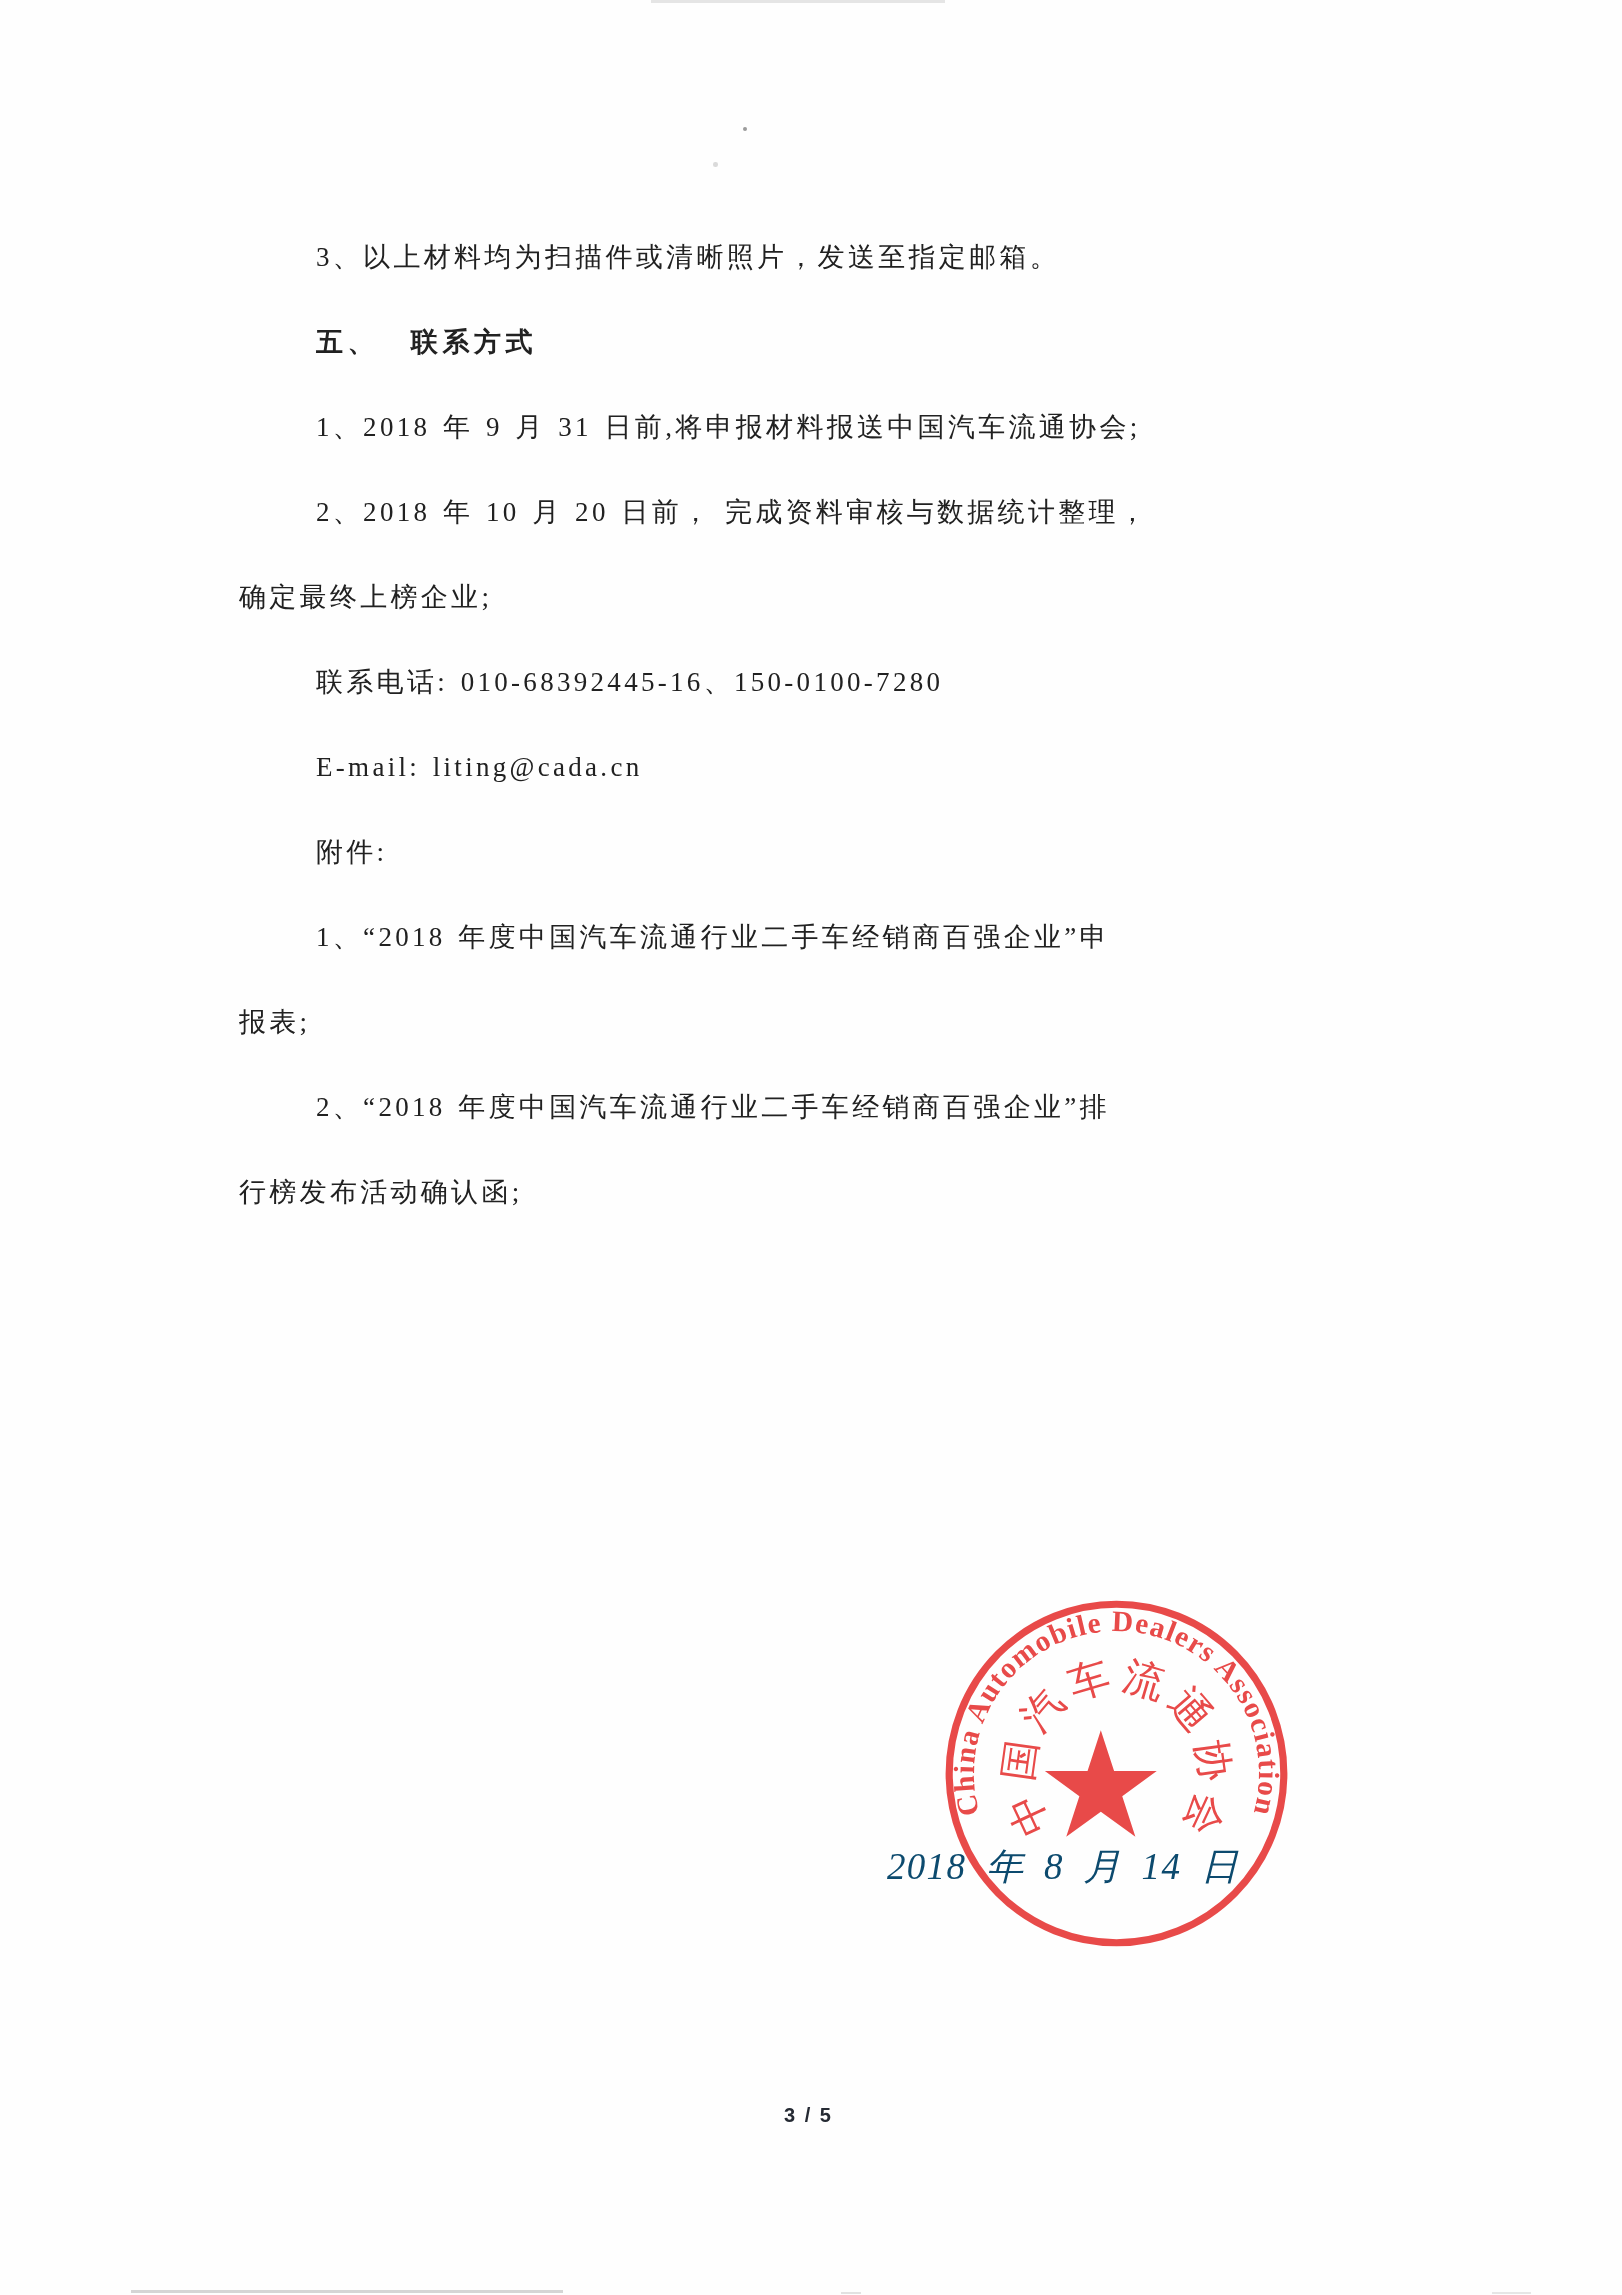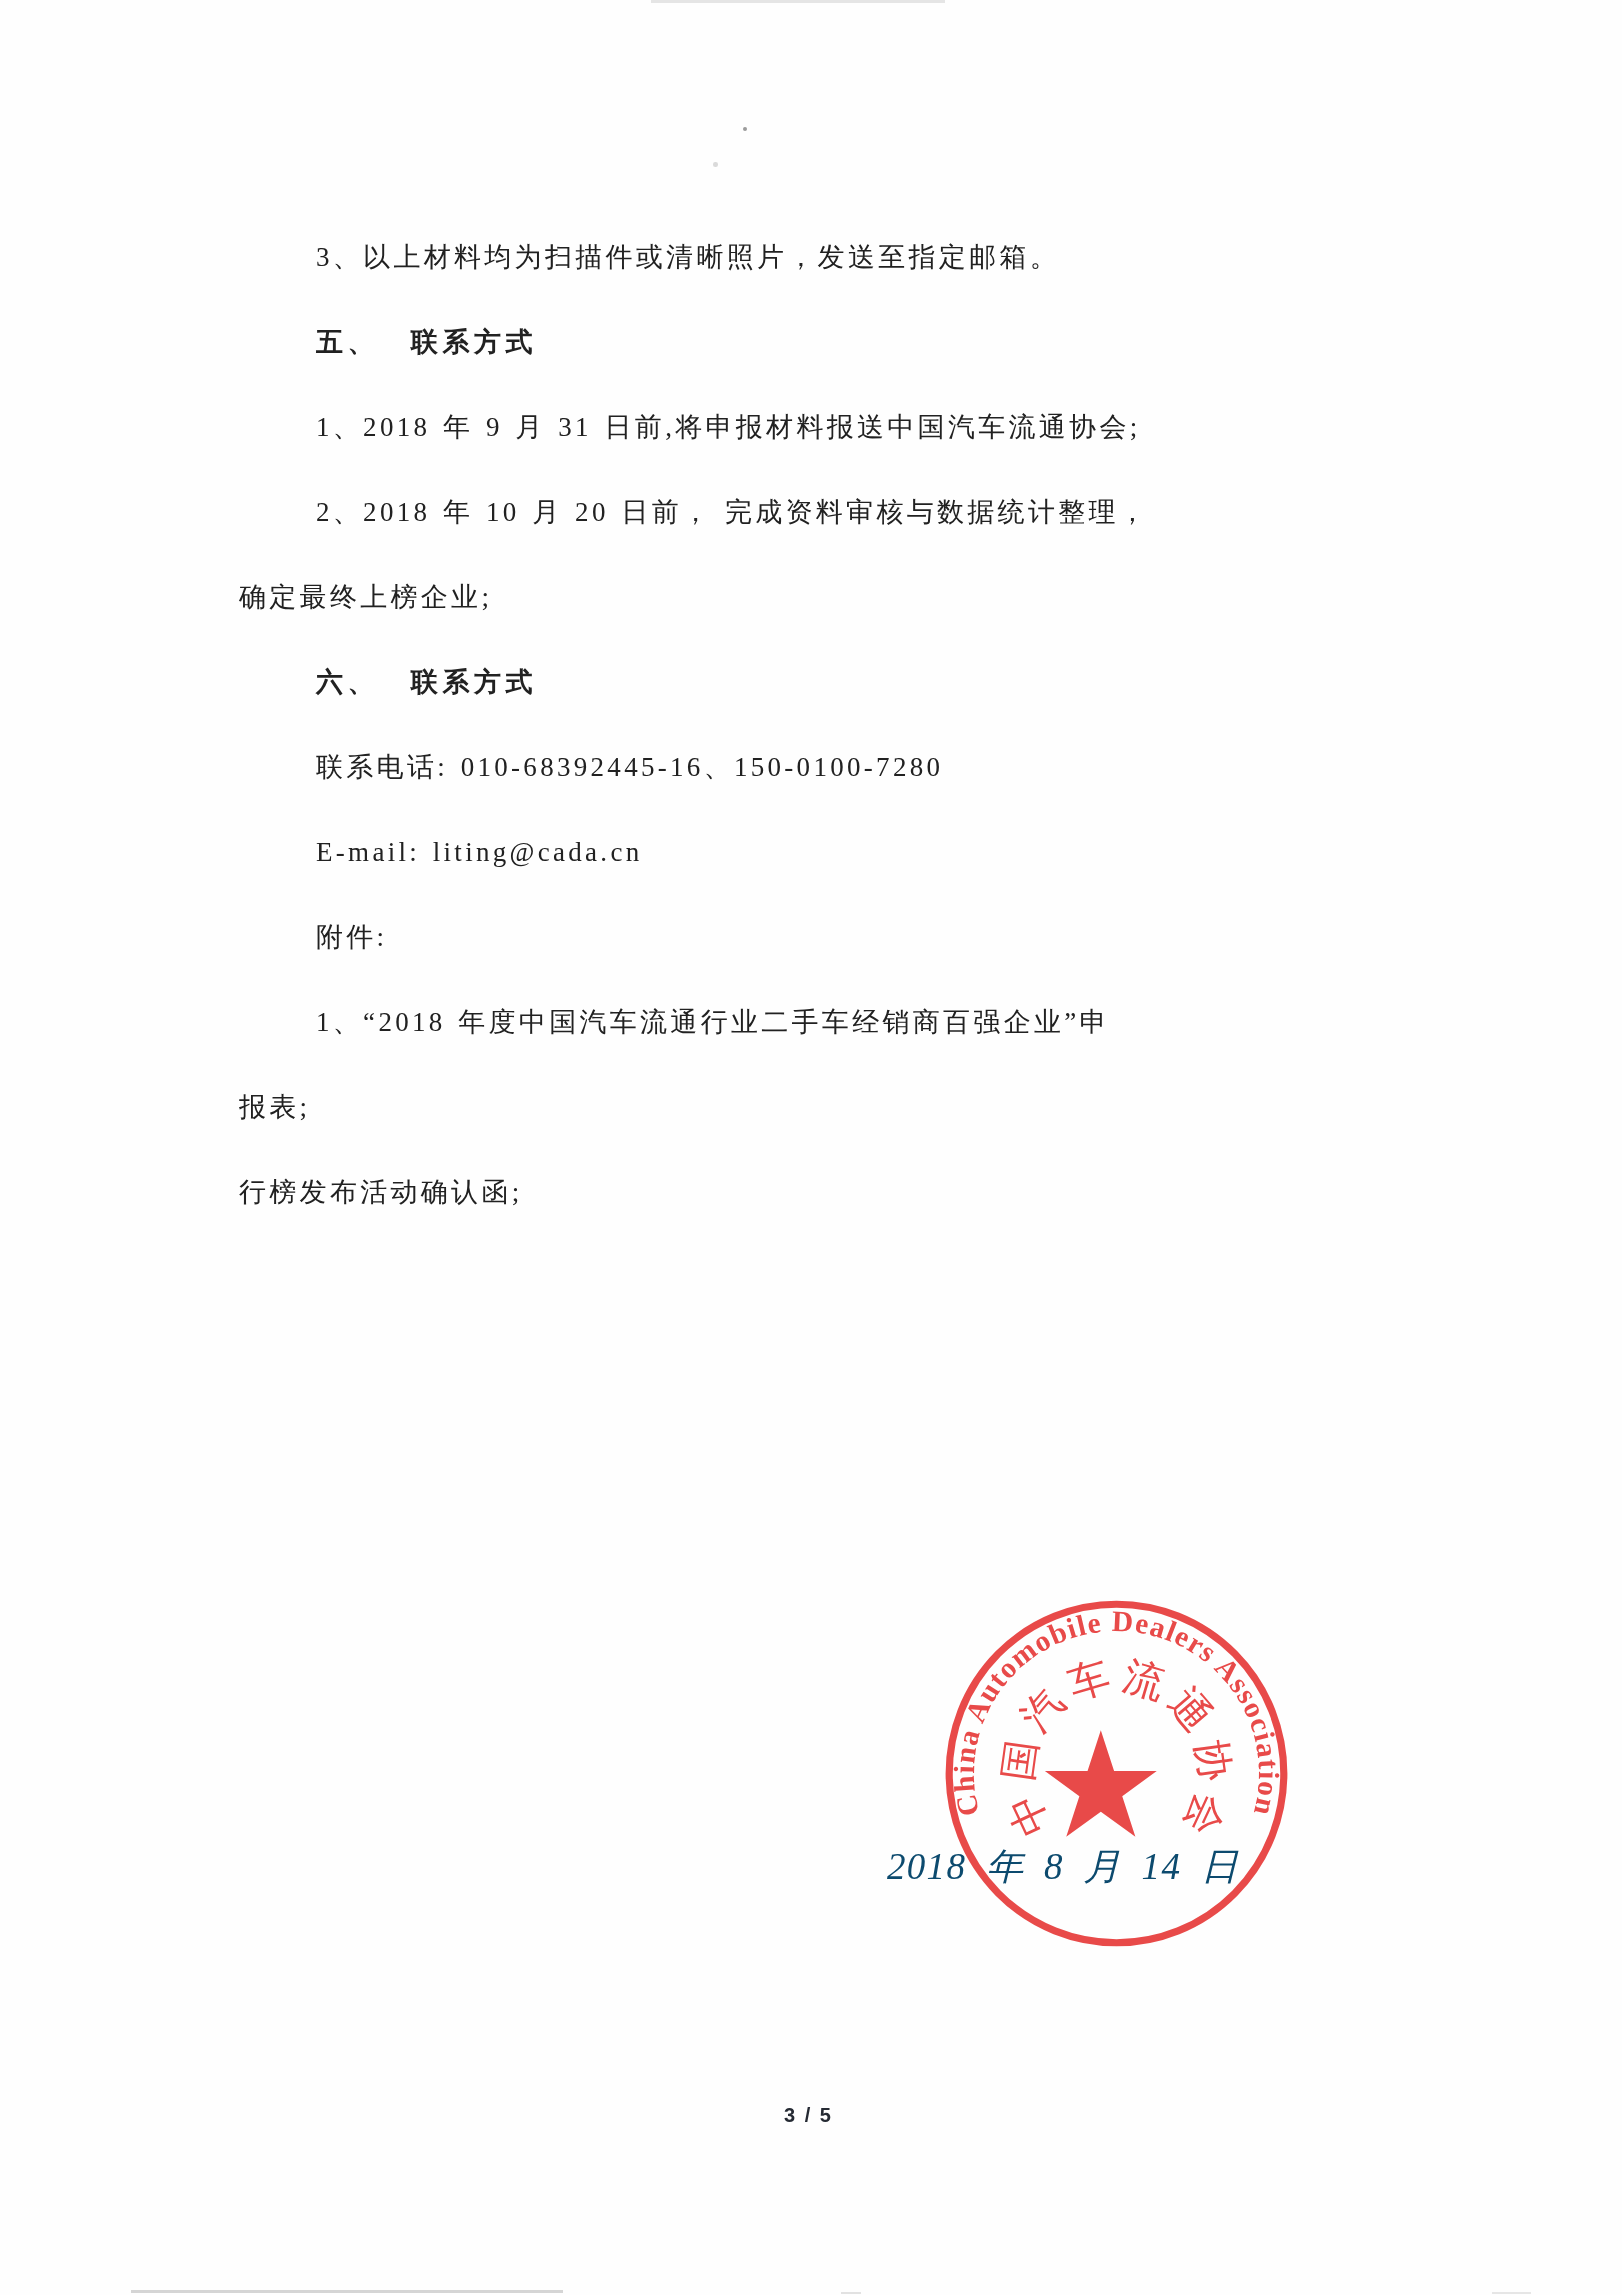--- a/index.html
+++ b/index.html
@@ -57,26 +57,26 @@
 <body>
 
 <div class="page">
 
   <div class="textblock">
     <div class="ln indent">3、以上材料均为扫描件或清晰照片，发送至指定邮箱。</div>
     <div class="ln indent bold">五、　联系方式</div>
     <div class="ln indent">1、2018 年 9 月 31 日前,将申报材料报送中国汽车流通协会;</div>
     <div class="ln indent">2、2018 年 10 月 20 日前， 完成资料审核与数据统计整理，</div>
     <div class="ln">确定最终上榜企业;</div>
-    <div class="ln indent bold">六、　联系方式</div>
     <div class="ln indent">联系电话: 010-68392445-16、150-0100-7280</div>
     <div class="ln indent">E-mail: liting@cada.cn</div>
     <div class="ln indent">附件:</div>
     <div class="ln indent">1、“2018 年度中国汽车流通行业二手车经销商百强企业”申</div>
     <div class="ln">报表;</div>
+    <div class="ln indent">2、“2018 年度中国汽车流通行业二手车经销商百强企业”排</div>
     <div class="ln">行榜发布活动确认函;</div>
   </div>
 
   <div class="issue-date">2018 年 8 月 14 日</div>
 
   <svg id="stamp-svg" class="stamp" viewBox="0 0 536 534" xmlns="http://www.w3.org/2000/svg">
     <defs>
       <path id="stampArc" d="M 96.2,401.3 A 218,218 0 1 1 439.8,401.3" fill="none"></path>
     </defs>
     <ellipse class="ink-stroke" cx="268" cy="267" rx="256" ry="259" fill="none" stroke-width="11" stroke="#e8403f"></ellipse>

